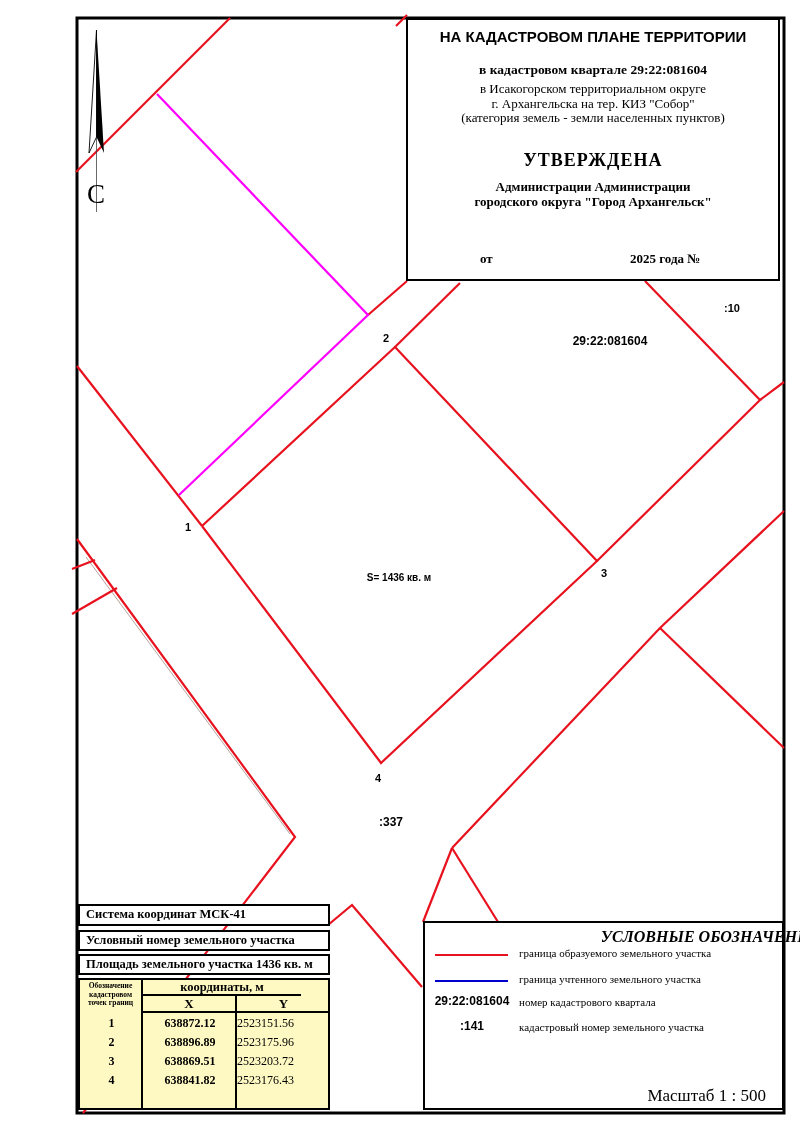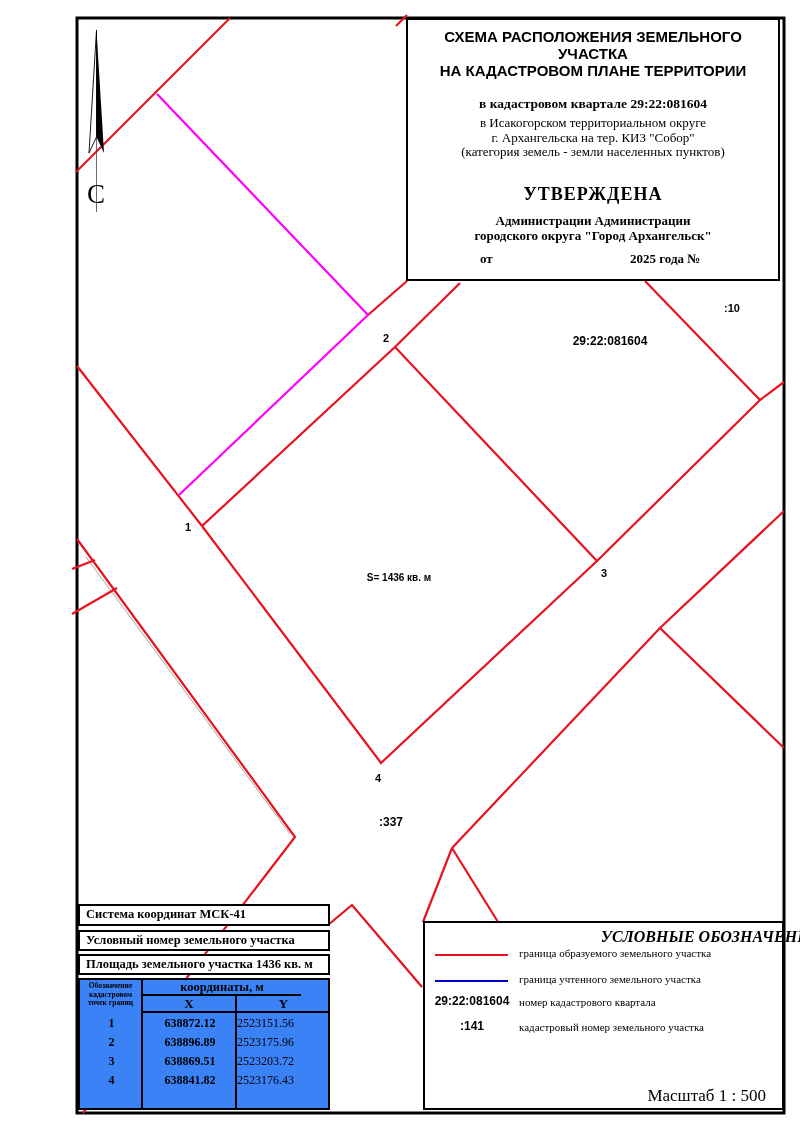--- a/index.html
+++ b/index.html
@@ -21,21 +21,21 @@
   .tb-from{position:absolute;left:72px;bottom:0;}
   .tb-year{position:absolute;left:222px;bottom:0;}
   
   #coordtable{left:78px;top:904px;width:252px;height:206px;background:transparent;border:none;}
   .trow{position:absolute;left:0;width:252px;border:2px solid #000;box-sizing:border-box;
         background:#fff;font-weight:bold;font-size:12.5px;padding:1px 0 0 6px;white-space:nowrap;overflow:hidden;}
   #trow1{top:0;height:22px;}
   #trow2{top:26px;height:21px;}
   #trow3{top:50px;height:21px;}
   #thdr{position:absolute;left:0;top:74px;width:252px;height:132px;border:2px solid #000;
-        box-sizing:border-box;background:#3b82f6;}
+        box-sizing:border-box;background:#fef9c3;}
   .cell{position:absolute;box-sizing:border-box;}
   #th-left{left:0;top:0;width:63px;height:33px;border-right:2px solid #000;
            font-weight:bold;font-size:7.5px;line-height:8.5px;text-align:center;padding-top:2px;}
   #th-coords{left:63px;top:0;width:158px;height:16px;border-bottom:2px solid #000;
              font-weight:bold;font-size:12.5px;text-align:center;}
   #th-x{left:63px;top:16px;width:94px;height:17px;border-right:2px solid #000;border-bottom:2px solid #000;
         font-weight:bold;font-size:13px;text-align:center;}
   #th-y{left:157px;top:16px;width:93px;height:17px;border-bottom:2px solid #000;
         font-weight:bold;font-size:13px;text-align:center;}
   #tdata{position:absolute;left:0;top:33px;width:248px;height:95px;}
@@ -99,21 +99,20 @@
       <div class="lbl" style="left: 604px; top: 573px; font-size: 11px;">3</div>
       <div class="lbl" style="left: 378px; top: 778px; font-size: 11px;">4</div>
       <div class="lbl" style="left: 399px; top: 577px; font-size: 10px;">S= 1436 кв. м</div>
       <div class="lbl" style="left: 610px; top: 341px; font-size: 12px;">29:22:081604</div>
       <div class="lbl" style="left: 732px; top: 308px; font-size: 11px;">:10</div>
       <div class="lbl" style="left: 391px; top: 822px; font-size: 12px;">:337</div>
     </div>
 
   <div id="titlebox" class="box">
     <div class="tb-head">
-      <div>СХЕМА РАСПОЛОЖЕНИЯ ЗЕМЕЛЬНОГО УЧАСТКА</div>
       <div>НА КАДАСТРОВОМ ПЛАНЕ ТЕРРИТОРИИ</div>
     </div>
     <div class="tb-quarter">в кадастровом квартале 29:22:081604</div>
     <div class="tb-loc">
       <div>в Исакогорском территориальном округе</div>
       <div>г. Архангельска на тер. КИЗ "Собор"</div>
       <div>(категория земель - земли населенных пунктов)</div>
     </div>
     <div class="tb-approved">УТВЕРЖДЕНА</div>
     <div class="tb-approvedby">

